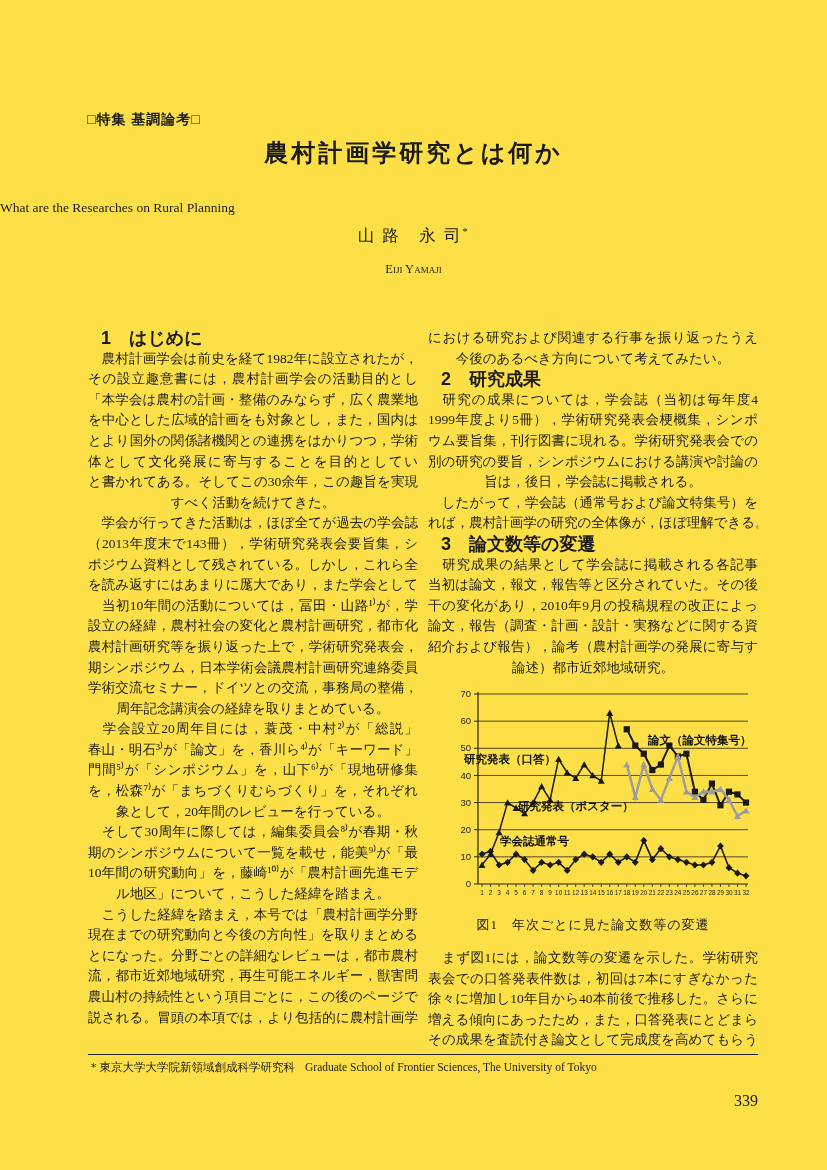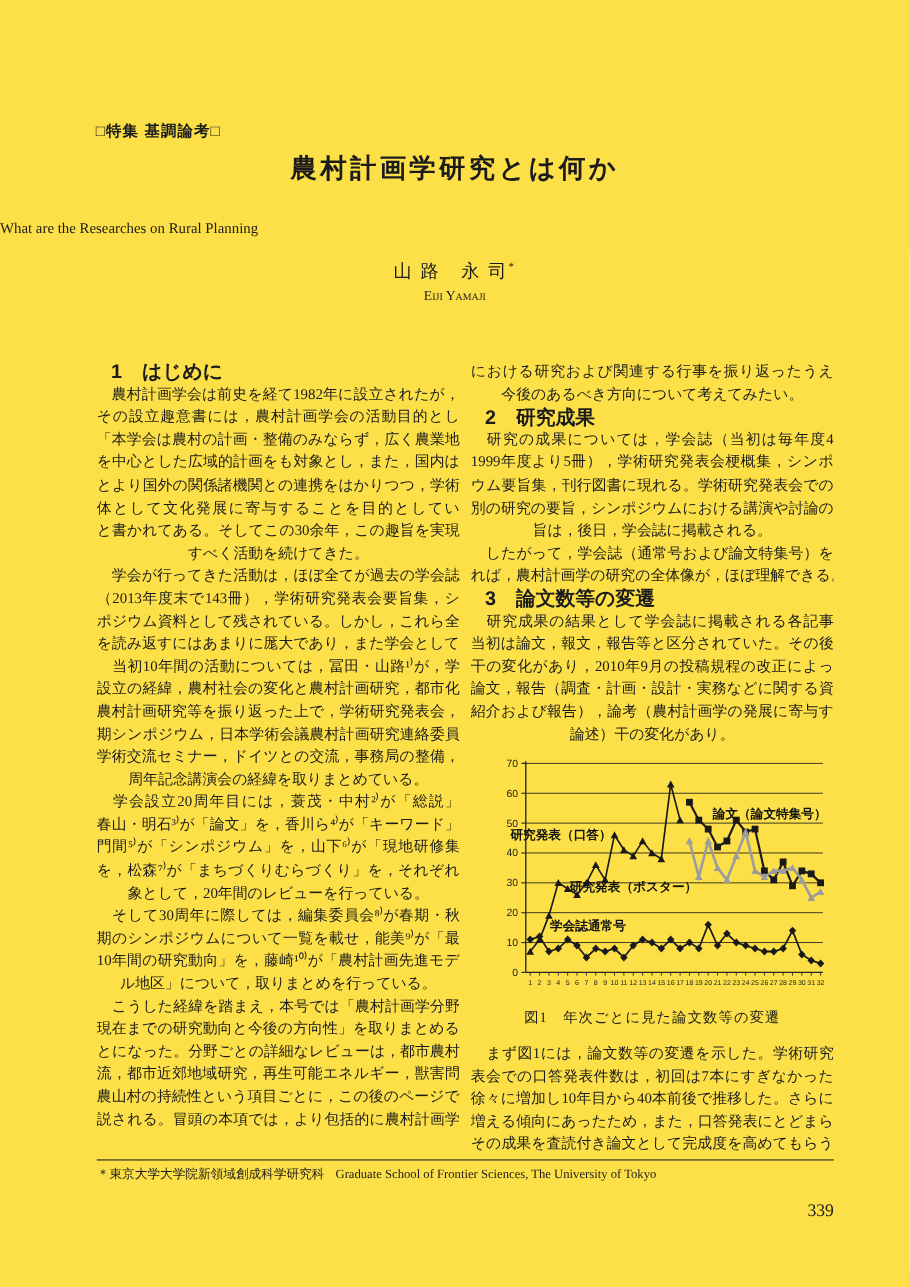--- a/index.html
+++ b/index.html
@@ -15,21 +15,21 @@
   .title-ja {
     position:absolute; left:0; top:137px; width:100%; margin:0;
     text-align:center; font-family:"Liberation Serif", serif;
     font-size:24px; font-weight:600; letter-spacing:3px;
   }
   .title-en {
     position:absolute; left:0; top:200px; width:100%;
     font-size:13.5px;
   }
   .author-ja {
-    position:absolute; left:0; top:236px; width:100%;
+    position:absolute; left:0; top:225px; width:100%;
     text-align:center; font-size:16.5px; letter-spacing:2px;
   }
   .author-ja sup { font-size:10px; }
   .author-en {
     position:absolute; left:0; top:262px; width:100%;
     text-align:center; font-size:12.5px; font-variant:small-caps;
   }
   .columns {
     position:absolute; left:88px; top:328px; width:670px;
     display:flex; gap:10px;
@@ -102,21 +102,21 @@
         <div class="line just">学術交流セミナー，ドイツとの交流，事務局の整備，10</div>
         <div class="line end">周年記念講演会の経緯を取りまとめている。</div>
         <div class="line just">　学会設立20周年目には，蓑茂・中村²⁾が「総説」を，</div>
         <div class="line just">春山・明石³⁾が「論文」を，香川ら⁴⁾が「キーワード」を，</div>
         <div class="line just">門間⁵⁾が「シンポジウム」を，山下⁶⁾が「現地研修集会」</div>
         <div class="line just">を，松森⁷⁾が「まちづくりむらづくり」を，それぞれ対</div>
         <div class="line end">象として，20年間のレビューを行っている。</div>
         <div class="line just">　そして30周年に際しては，編集委員会⁸⁾が春期・秋</div>
         <div class="line just">期のシンポジウムについて一覧を載せ，能美⁹⁾が「最近</div>
         <div class="line just">10年間の研究動向」を，藤崎¹⁰⁾が「農村計画先進モデ</div>
-        <div class="line end">ル地区」について，取りまとめを行っている。</div>
+        <div class="line end">ル地区」について，こうした経緯を踏まえ。</div>
         <div class="line just">　こうした経緯を踏まえ，本号では「農村計画学分野の</div>
         <div class="line just">現在までの研究動向と今後の方向性」を取りまとめるこ</div>
         <div class="line just">とになった。分野ごとの詳細なレビューは，都市農村交</div>
         <div class="line just">流，都市近郊地域研究，再生可能エネルギー，獣害問題，</div>
         <div class="line just">農山村の持続性という項目ごとに，この後のページで詳</div>
         <div class="line just">説される。冒頭の本項では，より包括的に農村計画学会</div>
       </div>
     <div class="col" id="col-right">
       <div id="col-right-top">
           <div class="line just">における研究および関連する行事を振り返ったうえで，</div>
@@ -128,21 +128,21 @@
           <div class="line just">別の研究の要旨，シンポジウムにおける講演や討論の要</div>
           <div class="line end">旨は，後日，学会誌に掲載される。</div>
           <div class="line just">　したがって，学会誌（通常号および論文特集号）を見</div>
           <div class="line end">れば，農村計画学の研究の全体像が，ほぼ理解できる。</div>
           <div class="line head">3　論文数等の変遷</div>
           <div class="line just">　研究成果の結果として学会誌に掲載される各記事は，</div>
           <div class="line just">当初は論文，報文，報告等と区分されていた。その後若</div>
           <div class="line just">干の変化があり，2010年9月の投稿規程の改正によって，</div>
           <div class="line just">論文，報告（調査・計画・設計・実務などに関する資料，</div>
           <div class="line just">紹介および報告），論考（農村計画学の発展に寄与する</div>
-          <div class="line end">論述）干の変化があり。</div>
+          <div class="line end">論述）都市近郊地域研究。</div>
         </div>
       <figure class="figure">
         <svg id="chart" viewBox="0 0 330 226" width="330" height="226">
             <line x1="50" y1="172.85714285714286" x2="320" y2="172.85714285714286" stroke="#222" stroke-width="0.8"></line>
             <line x1="50" y1="145.71428571428572" x2="320" y2="145.71428571428572" stroke="#222" stroke-width="0.8"></line>
             <line x1="50" y1="118.57142857142857" x2="320" y2="118.57142857142857" stroke="#222" stroke-width="0.8"></line>
             <line x1="50" y1="91.42857142857143" x2="320" y2="91.42857142857143" stroke="#222" stroke-width="0.8"></line>
             <line x1="50" y1="64.28571428571428" x2="320" y2="64.28571428571428" stroke="#222" stroke-width="0.8"></line>
             <line x1="50" y1="37.14285714285714" x2="320" y2="37.14285714285714" stroke="#222" stroke-width="0.8"></line>
             <line x1="50" y1="10" x2="320" y2="10" stroke="#222" stroke-width="0.8"></line>

